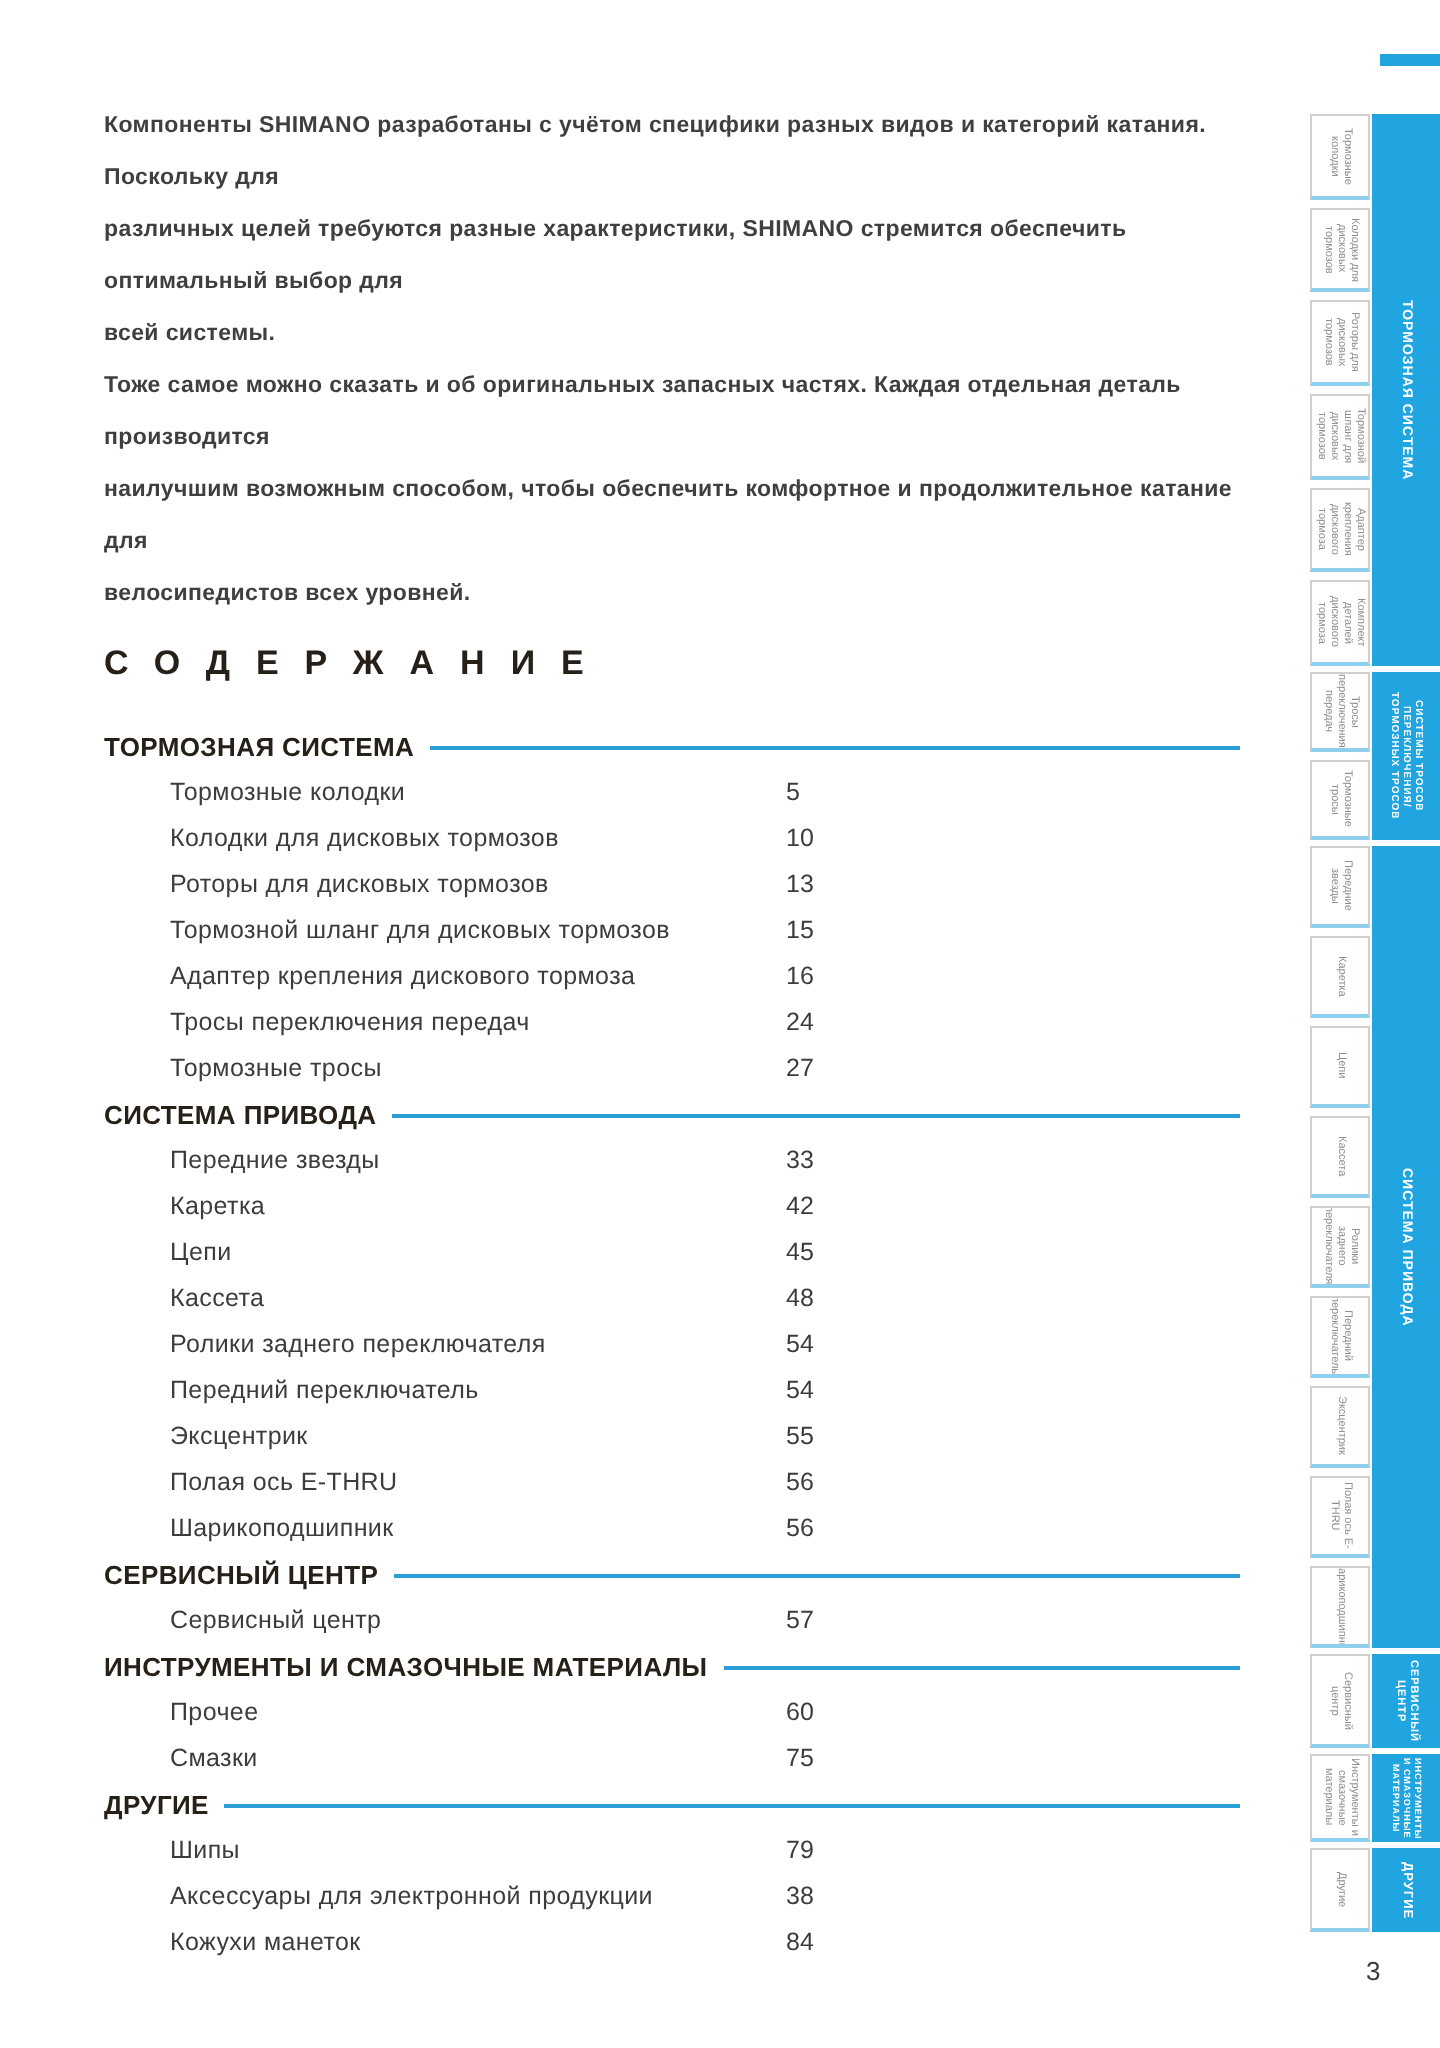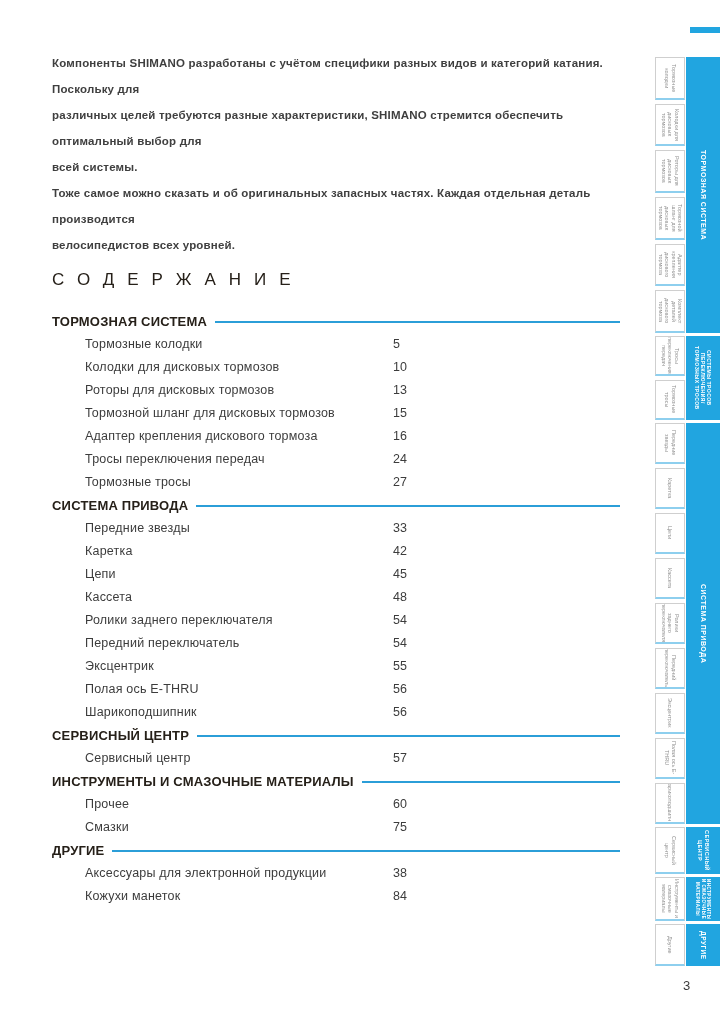--- a/index.html
+++ b/index.html
@@ -5,21 +5,21 @@
   html,body{margin:0;padding:0;}
   body{
     width:720px;height:1024px;position:relative;background:#ffffff;
     font-family:"Liberation Sans", sans-serif;overflow:hidden;
   }
   
   .content{position:absolute;left:52px;top:50px;width:568px;}
   .intro p{margin:0;}
   .intro .line{font-size:11.5px;line-height:26px;color:#3f3f3f;letter-spacing:0.2px;font-weight:bold;}
   .contents-title{
-    margin-top:10px;font-size:17px;font-weight:normal;color:#262019;
+    margin-top:10px;font-size:17px;font-weight:bold;color:#262019;
     letter-spacing:13px;line-height:24px;
   }
   .toc{margin-top:18px;}
   .toc-header-row{display:flex;align-items:center;height:23px;}
   .toc-header{font-size:13px;font-weight:bold;color:#262019;white-space:nowrap;letter-spacing:0.2px;}
   .toc-rule{flex:1;height:2px;background:#2b9ed8;margin-left:8px;}
   .toc-item-row{display:flex;align-items:flex-end;padding-left:33px;}
   .toc-item-label{
     width:308px;font-size:12.5px;color:#3c3c3c;line-height:23px;
     white-space:pre-line;letter-spacing:0.2px;
@@ -62,20 +62,21 @@
 
 <div class="content">
   <div class="intro">
     <p>
       <span class="line" style="display:block">Компоненты SHIMANO разработаны с учётом специфики разных видов и категорий катания.  Поскольку для</span>
         <span class="line" style="display:block">различных целей требуются разные характеристики, SHIMANO стремится обеспечить оптимальный выбор для</span>
         <span class="line" style="display:block">всей системы.</span>
     </p>
     <p>
       <span class="line" style="display:block">Тоже самое можно сказать и об оригинальных запасных частях.  Каждая отдельная деталь производится</span>
+        <span class="line" style="display:block">наилучшим возможным способом, чтобы обеспечить комфортное и продолжительное катание для</span>
         <span class="line" style="display:block">велосипедистов всех уровней.</span>
     </p>
   </div>
 
   <div class="contents-title">СОДЕРЖАНИЕ</div>
 
   <div class="toc">
     <div class="toc-section">
         <div class="toc-header-row">
           <span class="toc-header">ТОРМОЗНАЯ СИСТЕМА</span>
@@ -176,20 +177,24 @@
         <div class="toc-item-row">
             <span class="toc-item-label">Смазки</span>
             <span class="toc-item-page">75</span>
           </div>
       </div>
       <div class="toc-section">
         <div class="toc-header-row">
           <span class="toc-header">ДРУГИЕ</span>
           <span class="toc-rule"></span>
         </div>
+        <div class="toc-item-row">
+            <span class="toc-item-label">Шипы</span>
+            <span class="toc-item-page">79</span>
+          </div>
         <div class="toc-item-row">
             <span class="toc-item-label">Аксессуары для электронной продукции</span>
             <span class="toc-item-page">38</span>
           </div>
         <div class="toc-item-row">
             <span class="toc-item-label">Кожухи манеток</span>
             <span class="toc-item-page">84</span>
           </div>
       </div>
   </div>

